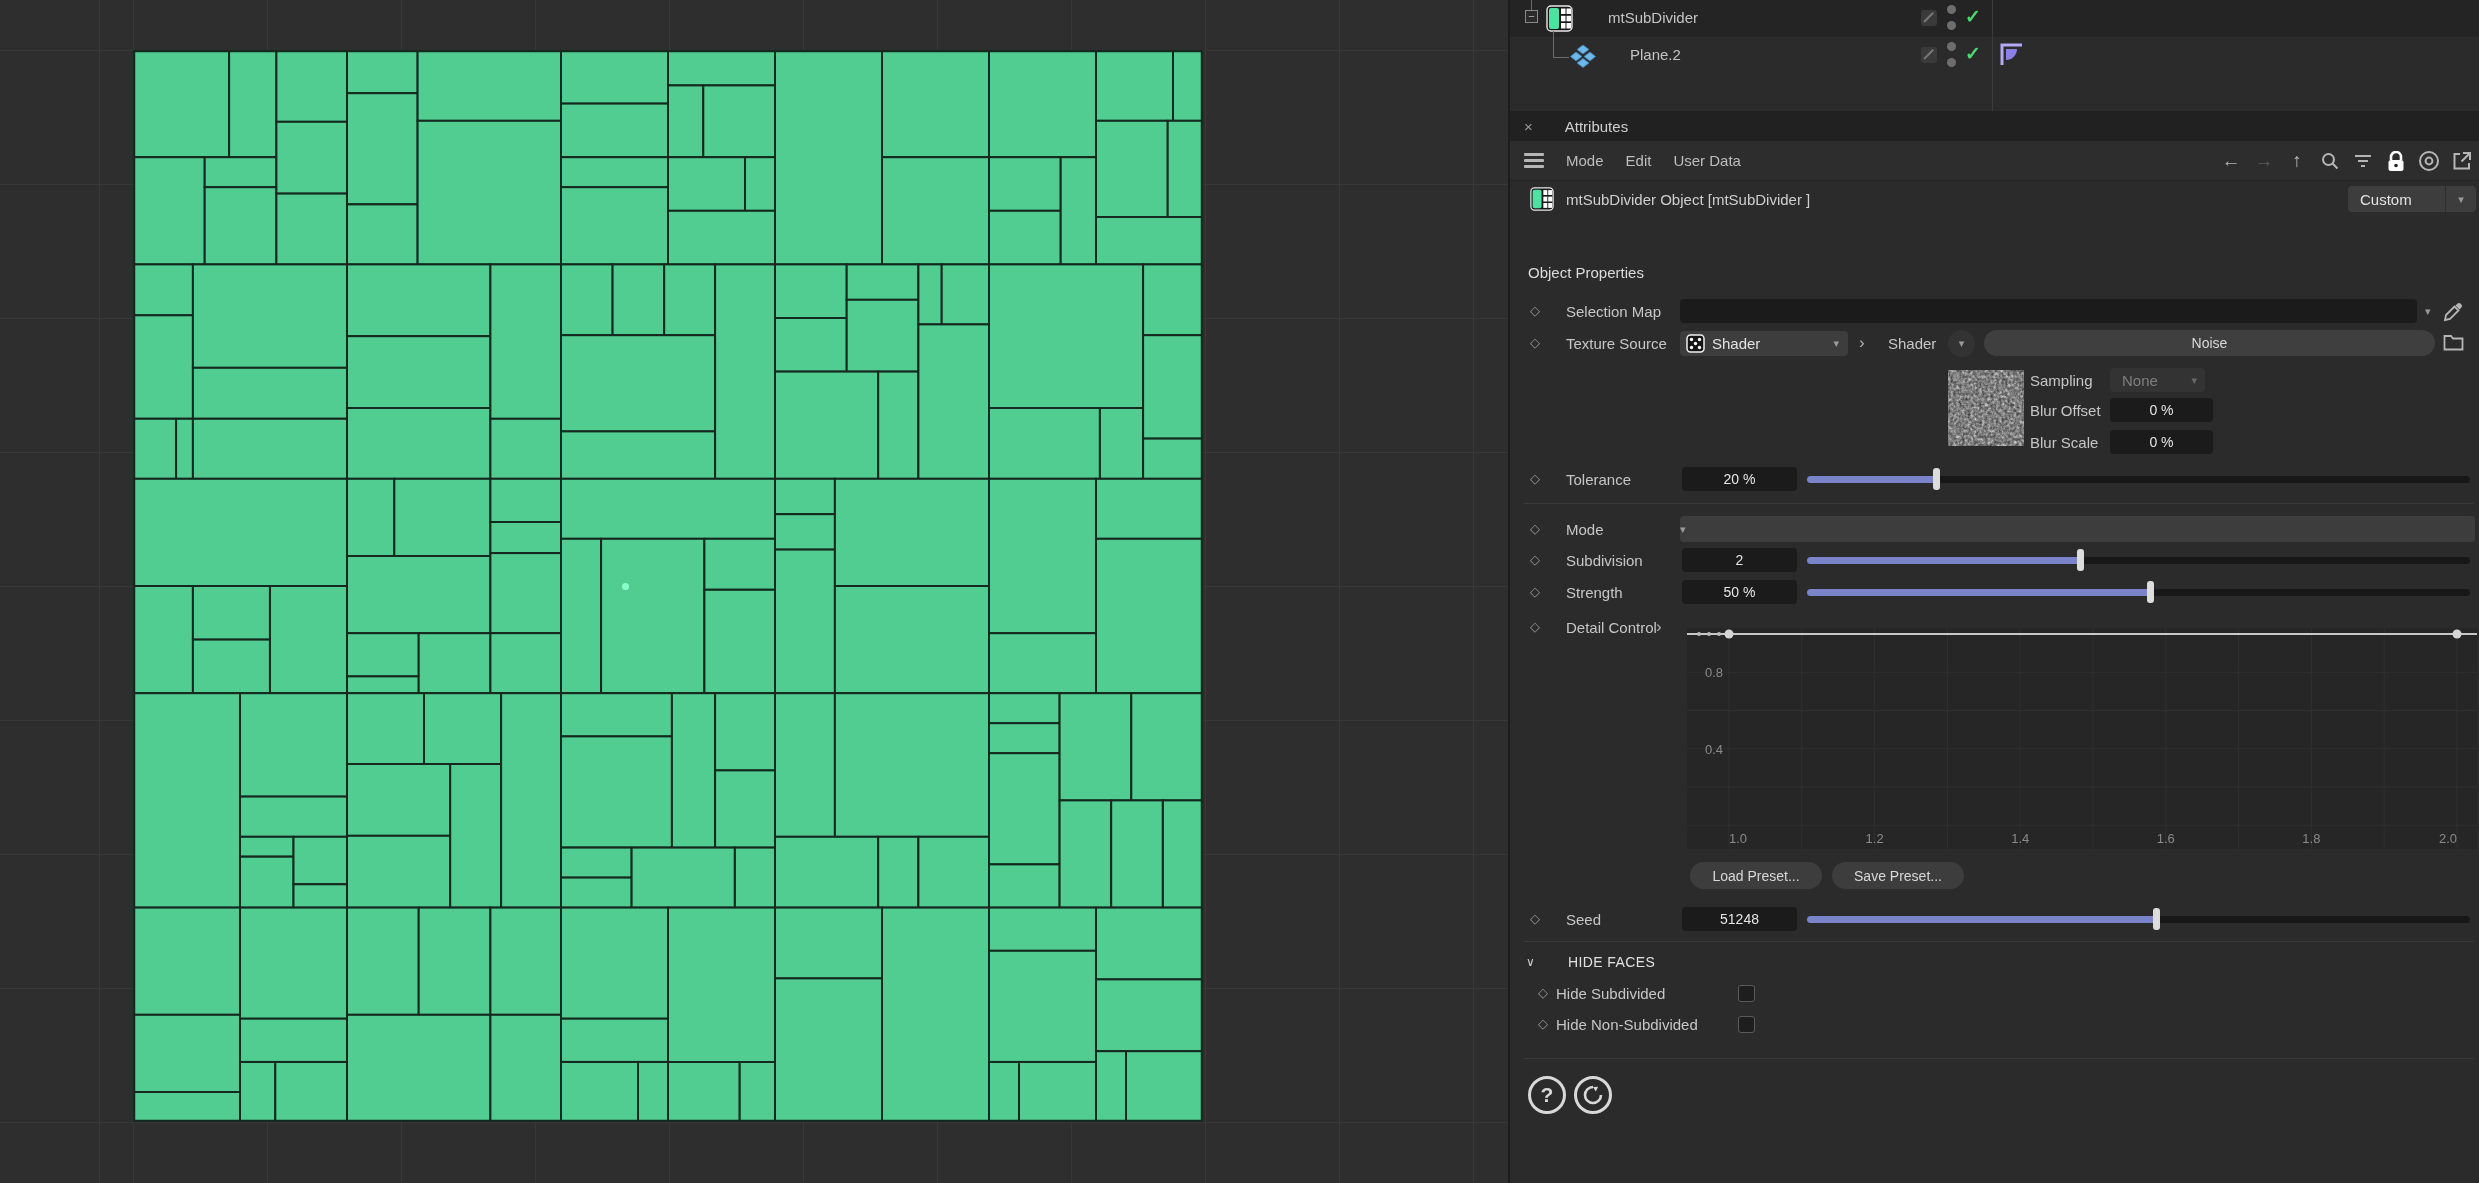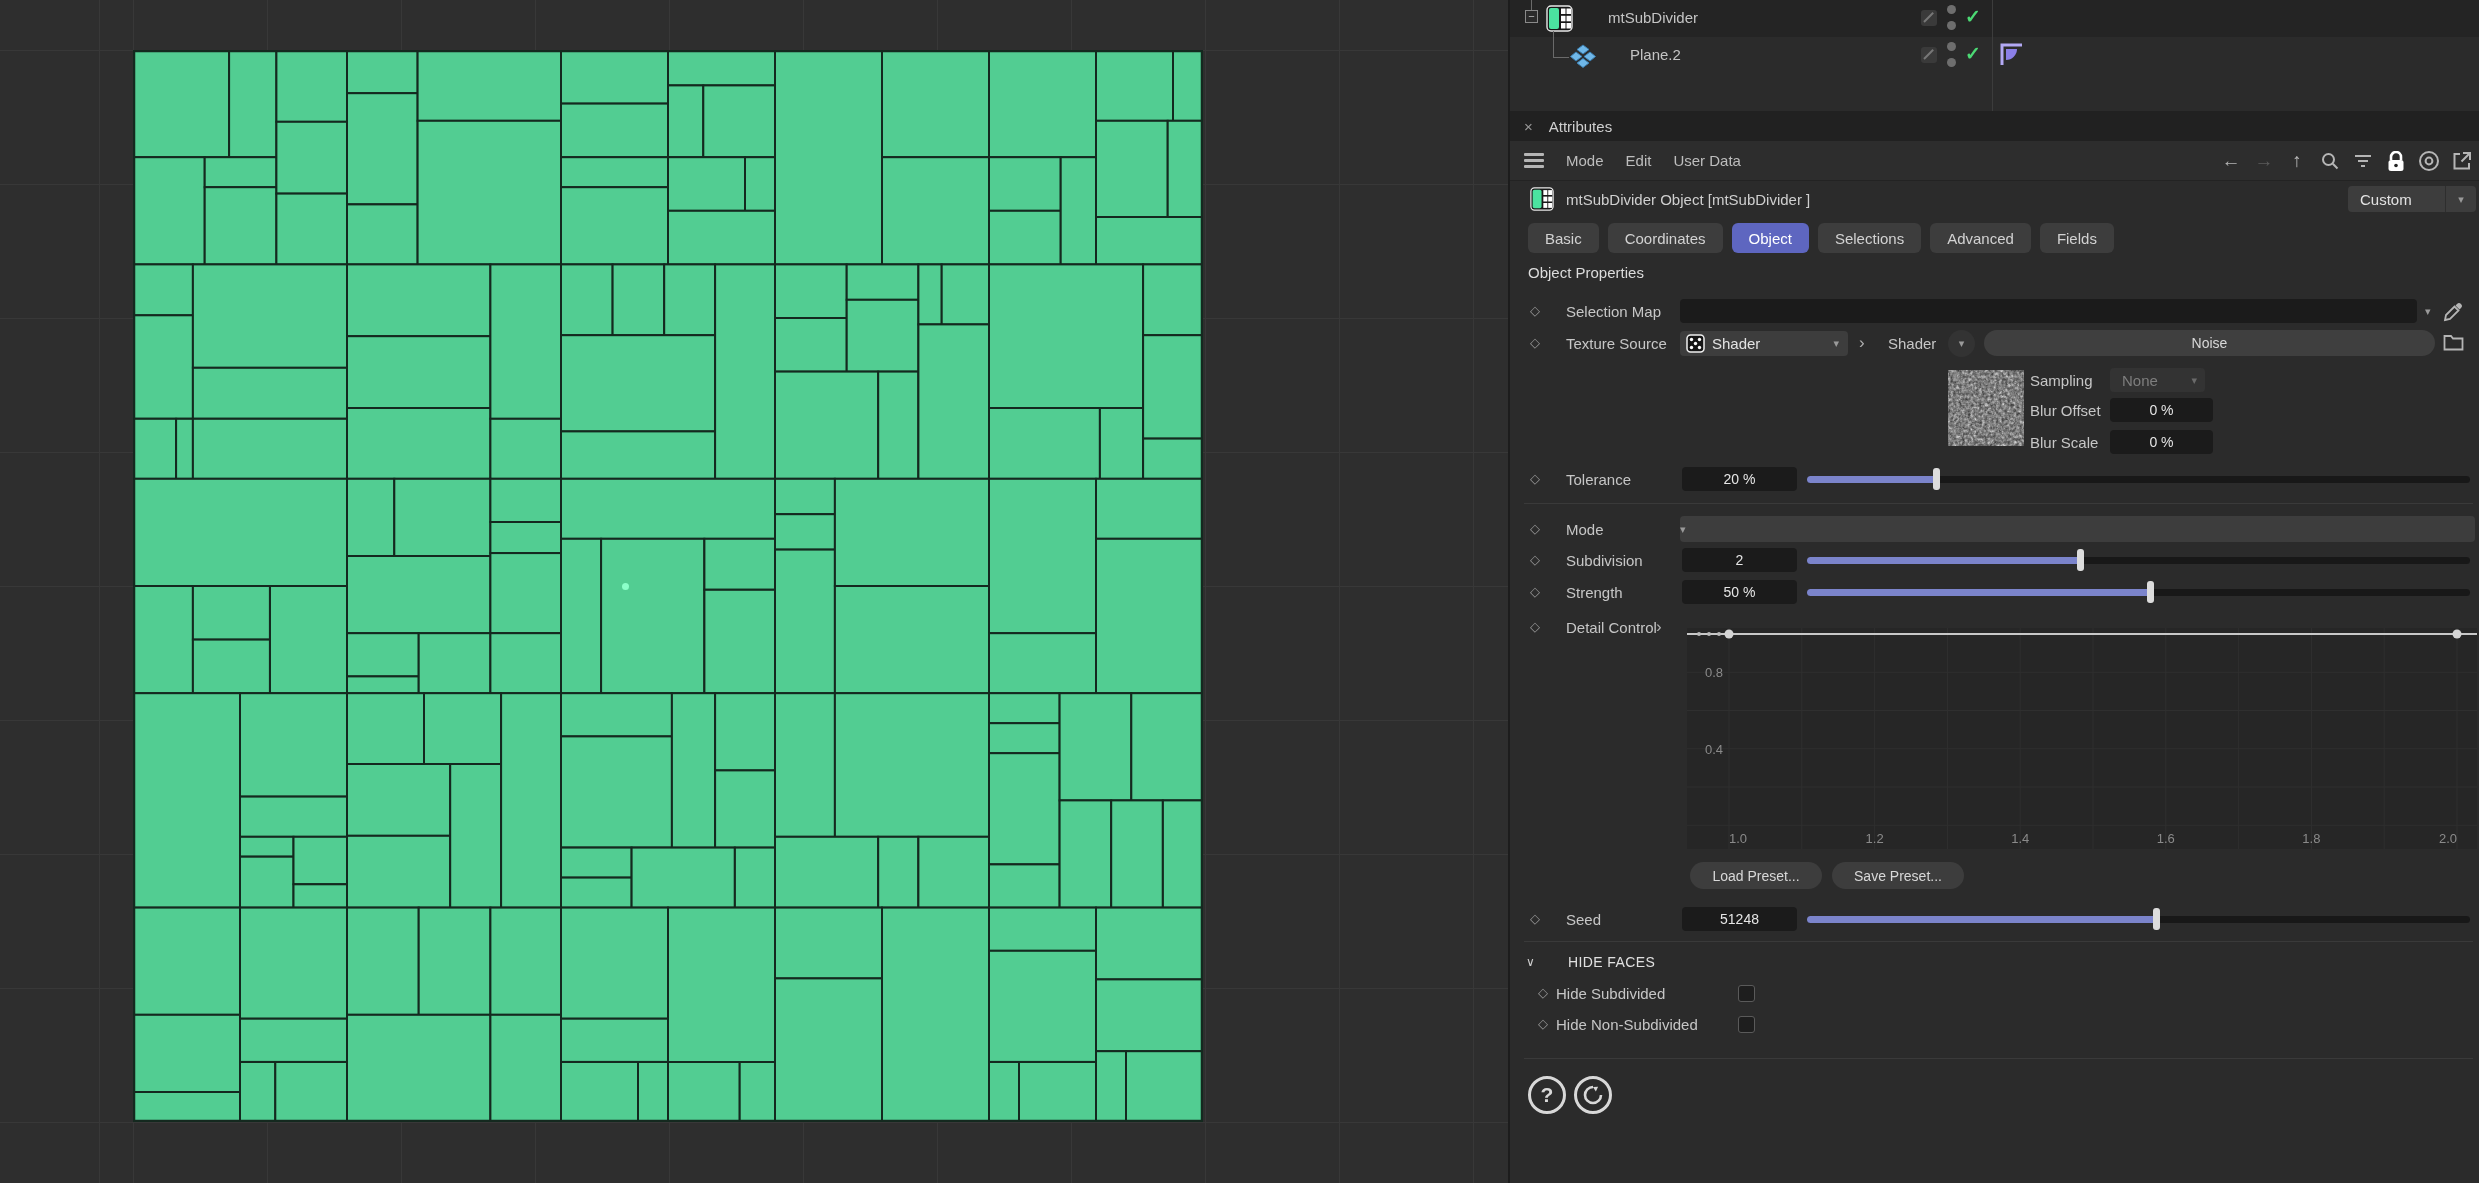--- a/index.html
+++ b/index.html
@@ -34,21 +34,21 @@
   .toggle-sq { position:absolute; width:16px; height:16px; background:#3a3a3a; border-radius:3px; }
   .toggle-sq:after { content:""; position:absolute; left:3px; top:11px; width:13px; height:2px;
     background:#777; transform:rotate(-45deg); transform-origin:left center; }
   .dot2 { position:absolute; width:9px; height:9px; border-radius:50%; background:#6e6e6e; }
   .check { position:absolute; color:#4cd974; font-size:19px; font-weight:bold; }
 
   
   .attr-titlebar { position:absolute; left:0; top:111px; width:971px; height:30px;
     background:#212121; display:flex; align-items:center; }
   .close-x { margin-left:14px; color:#9a9a9a; font-size:15px; }
-  .attr-title { margin-left:16px; color:#cfcfcf; }
+  .attr-title { margin-left:32px; color:#cfcfcf; }
   .attr-menubar { position:absolute; left:0; top:141px; width:971px; height:40px;
     background:#2d2d2d; border-bottom:1px solid #232323; display:flex; align-items:center; }
   .hamburger { width:20px; margin-left:14px; display:inline-block; }
   .hamburger i { display:block; height:3px; background:#b5b5b5; margin:3px 0; border-radius:1px; }
   .menu-item { margin-left:22px; color:#bdbdbd; }
   .menubar-icons { position:absolute; right:8px; top:0; height:40px; display:flex;
     align-items:center; gap:11px; }
   .mi { width:22px; height:22px; display:flex; align-items:center; justify-content:center;
     color:#b5b5b5; font-size:19px; }
   .mi.dim { color:#5c5c5c; }
@@ -378,28 +378,20 @@
             <rect x="20.5" y="18" width="4.5" height="5.5" fill="#fff"></rect>
         </svg>
         <span style="position:absolute;left:56px;color:#cfcfcf;">mtSubDivider Object [mtSubDivider ]</span>
         <div class="dropdown" style="position:absolute;left:838px;width:128px;height:26px;">
           <span style="flex:1;padding-left:12px;">Custom</span>
           <span style="width:1px;height:26px;background:#2e2e2e;"></span>
           <span class="dd-arrow" style="width:30px;text-align:center;">▾</span>
         </div>
       </div>
 
-      <div class="tabs">
-        <div class="tab">Basic</div>
-        <div class="tab">Coordinates</div>
-        <div class="tab active">Object</div>
-        <div class="tab">Selections</div>
-        <div class="tab">Advanced</div>
-        <div class="tab">Fields</div>
-      </div>
 
       <div class="section-h" style="top:83px;">Object Properties</div>
 
       <div class="row" style="top:118px;width:971px;">
         <span class="diamond">◇</span>
         <span class="rlabel">Selection Map</span>
         <div class="field" style="left:170px;width:737px;justify-content:flex-start;padding-left:10px;"></div>
         <span class="dd-arrow" style="position:absolute;left:915px;">▾</span>
         <svg style="position:absolute;left:933px;top:2px;" width="21" height="21" viewBox="0 0 21 21">
           <path d="M2 19 L7 18 L15.5 9.5 L11.5 5.5 L3 14 Z" fill="none" stroke="#b5b5b5" stroke-width="1.8"></path>

